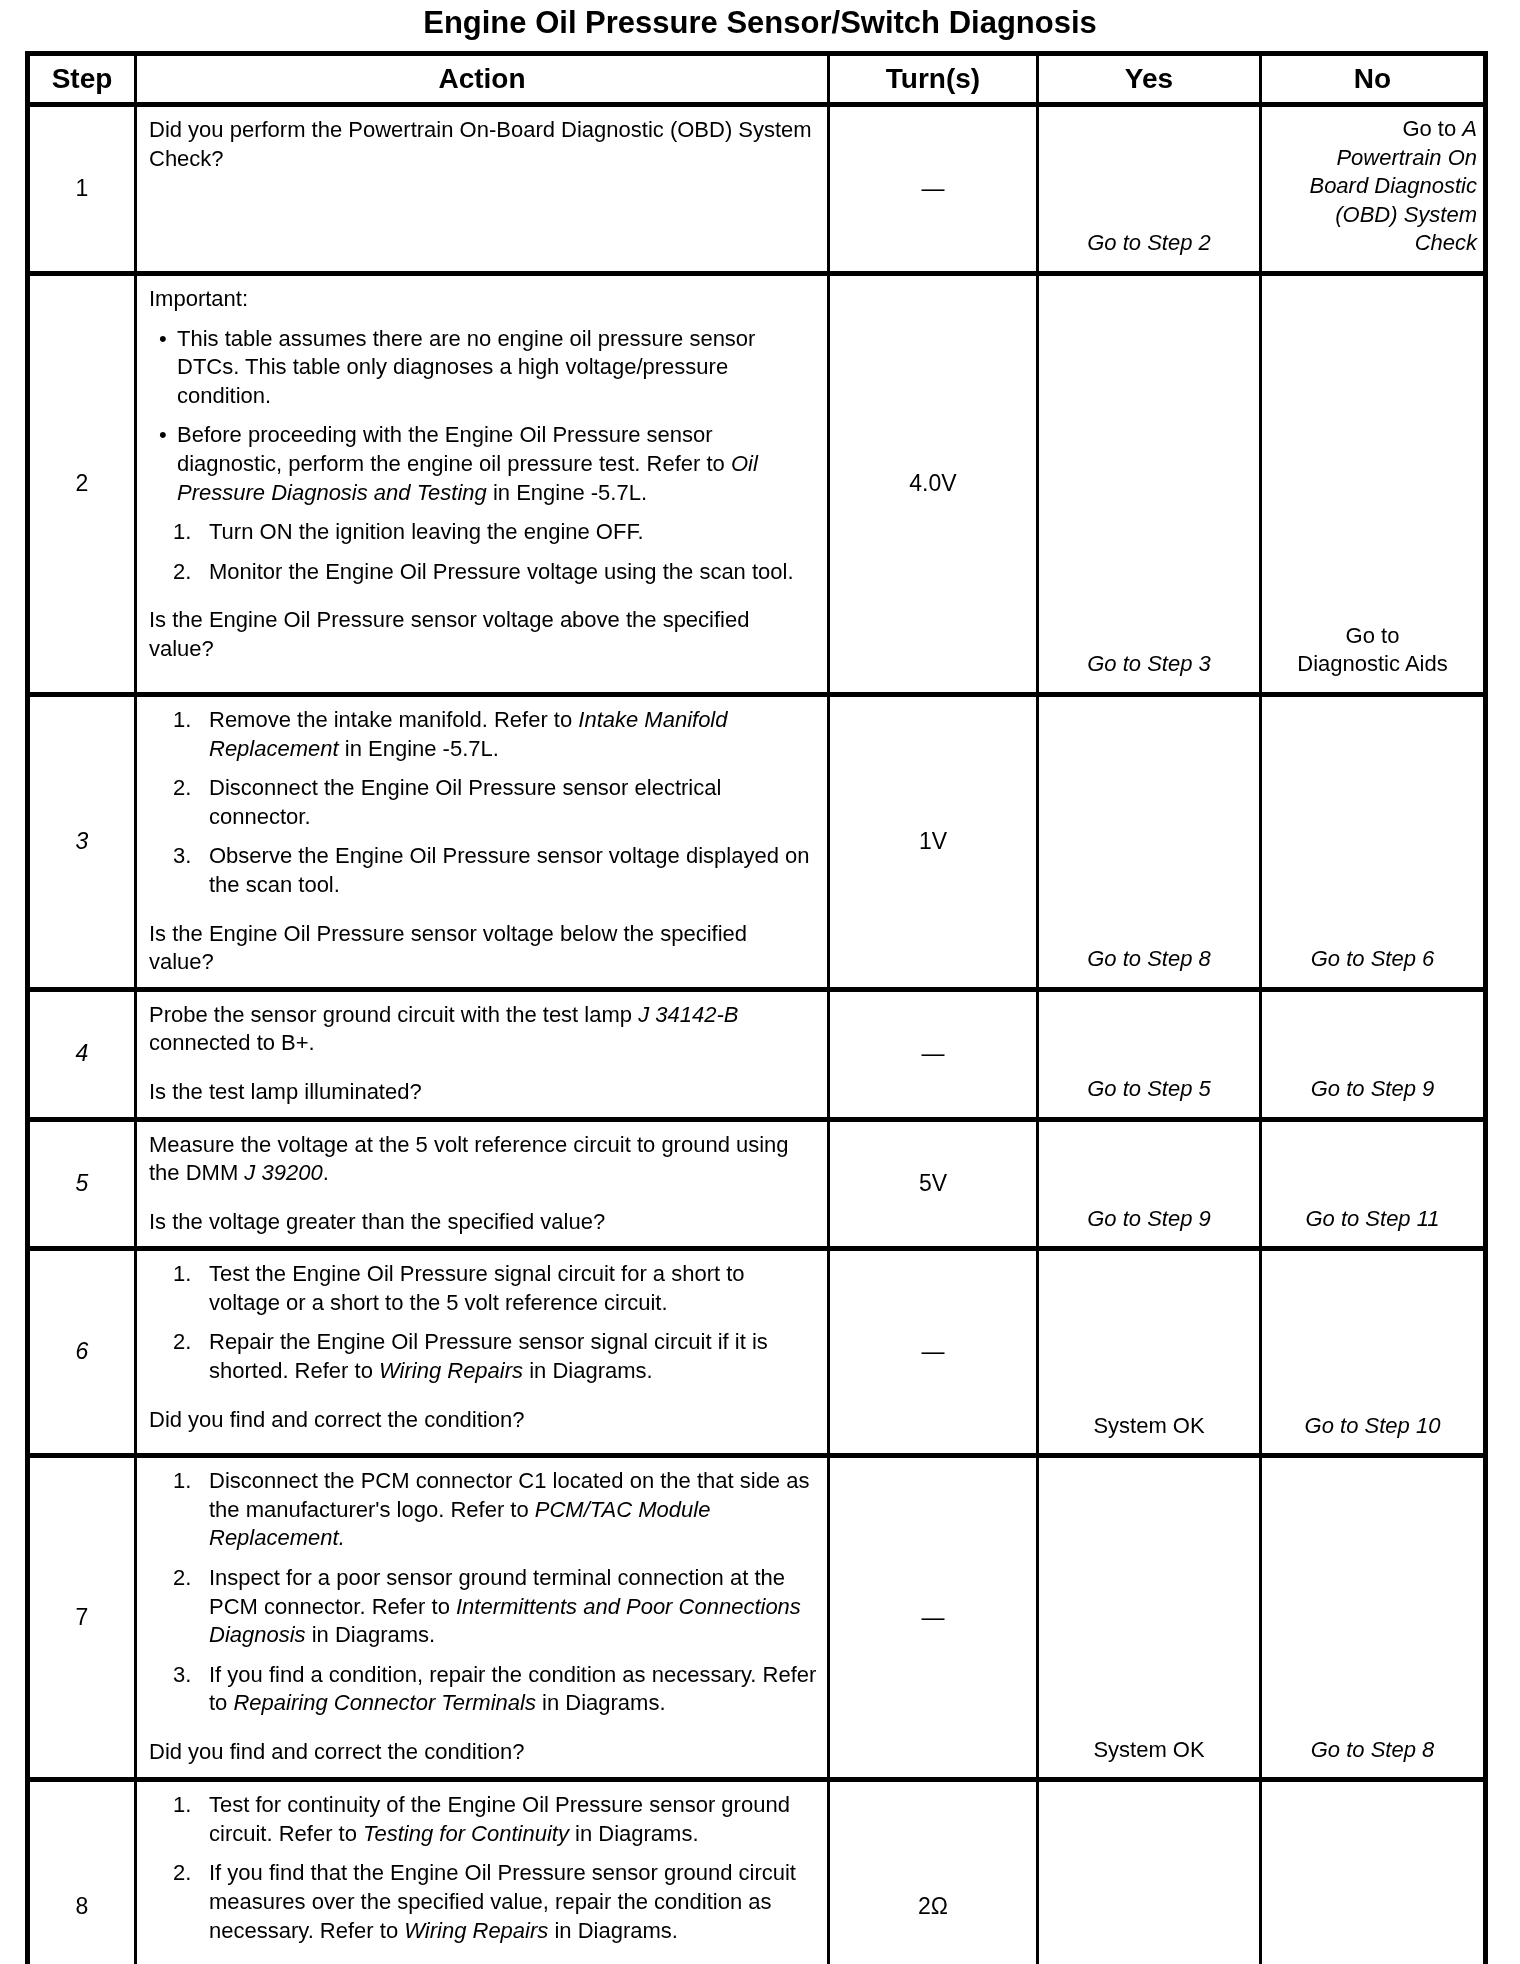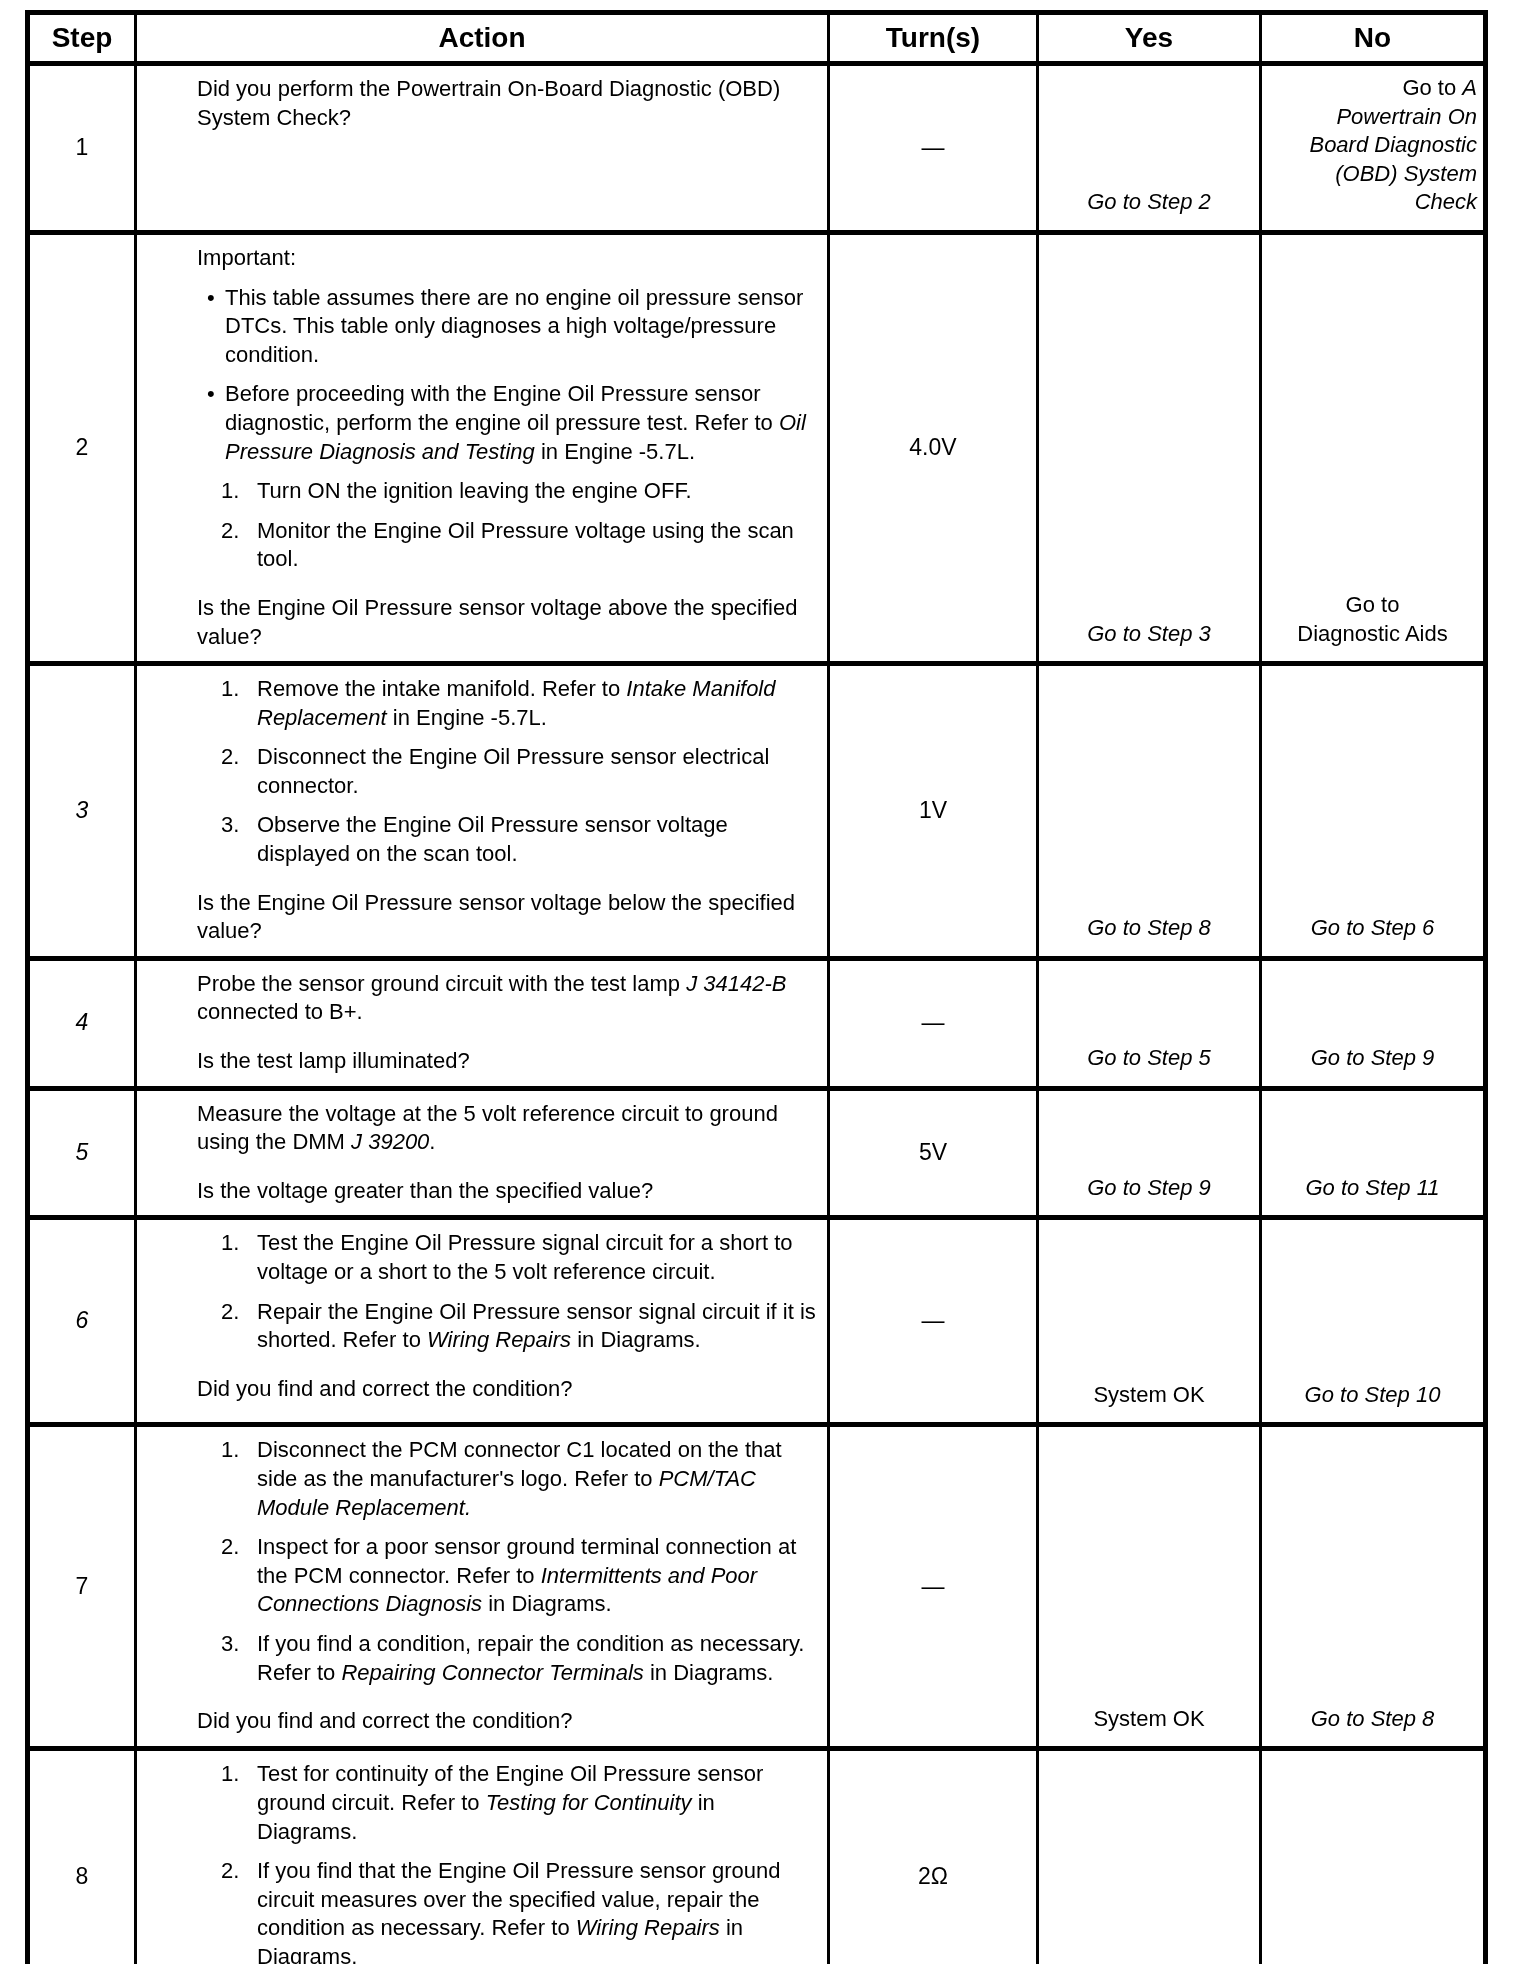--- a/index.html
+++ b/index.html
@@ -6,21 +6,21 @@
   .page{position:relative;width:1520px;height:1964px;overflow:hidden;background:#fff;
         color:#000;font-family:"Liberation Sans","DejaVu Sans",sans-serif;}
   .title{font-size:31px;font-weight:bold;text-align:center;padding-top:5px;}
   table.diag{border-collapse:collapse;table-layout:fixed;width:1458px;margin:10px 0 0 25px;
              border:5px solid #000;}
   th,td{border:3px solid #000;border-top-width:5px;border-bottom-width:5px;}
   th{font-size:28px;font-weight:bold;text-align:center;vertical-align:middle;height:42px;padding:2px;}
   td{font-size:22px;line-height:1.3;vertical-align:middle;padding:0;}
   .step-cell{text-align:center;font-size:23px;}
   .action-cell{vertical-align:top;padding:9px 10px 10px 12px;}
-  .action-content{display:flex;flex-direction:column;margin-left:48px;}
+  .action-content{display:flex;flex-direction:column;}
   .blk{text-align:left;}
   .blk + .blk{margin-top:11px;}
   .heading{font-weight:normal;}
   .item{display:flex;}
   .item.bullet{margin-left:10px;}
   .item.bullet > .marker{width:18px;flex:none;}
   .item.numbered{margin-left:24px;}
   .item.numbered > .marker{width:36px;flex:none;}
   .question{margin-top:auto;padding-top:9px;}
   .value-cell{text-align:center;font-size:23px;}
@@ -35,20 +35,21 @@
   tbody tr:nth-child(4) .action-content{min-height:86px;}
   tbody tr:nth-child(5) .action-content{min-height:89px;}
   tbody tr:nth-child(6) .action-content{min-height:183px;}
   tbody tr:nth-child(7) .action-content{min-height:300px;}
   tbody tr:nth-child(8) .action-content{min-height:230px;}
 </style>
 </head>
 <body>
 
 <div class="page">
+  <div class="title">Engine Oil Pressure Sensor/Switch Diagnosis</div>
 
   <table class="diag">
     <colgroup>
       <col style="width:108px">
       <col style="width:693px">
       <col style="width:209px">
       <col style="width:223px">
       <col style="width:225px">
     </colgroup>
     <thead>

